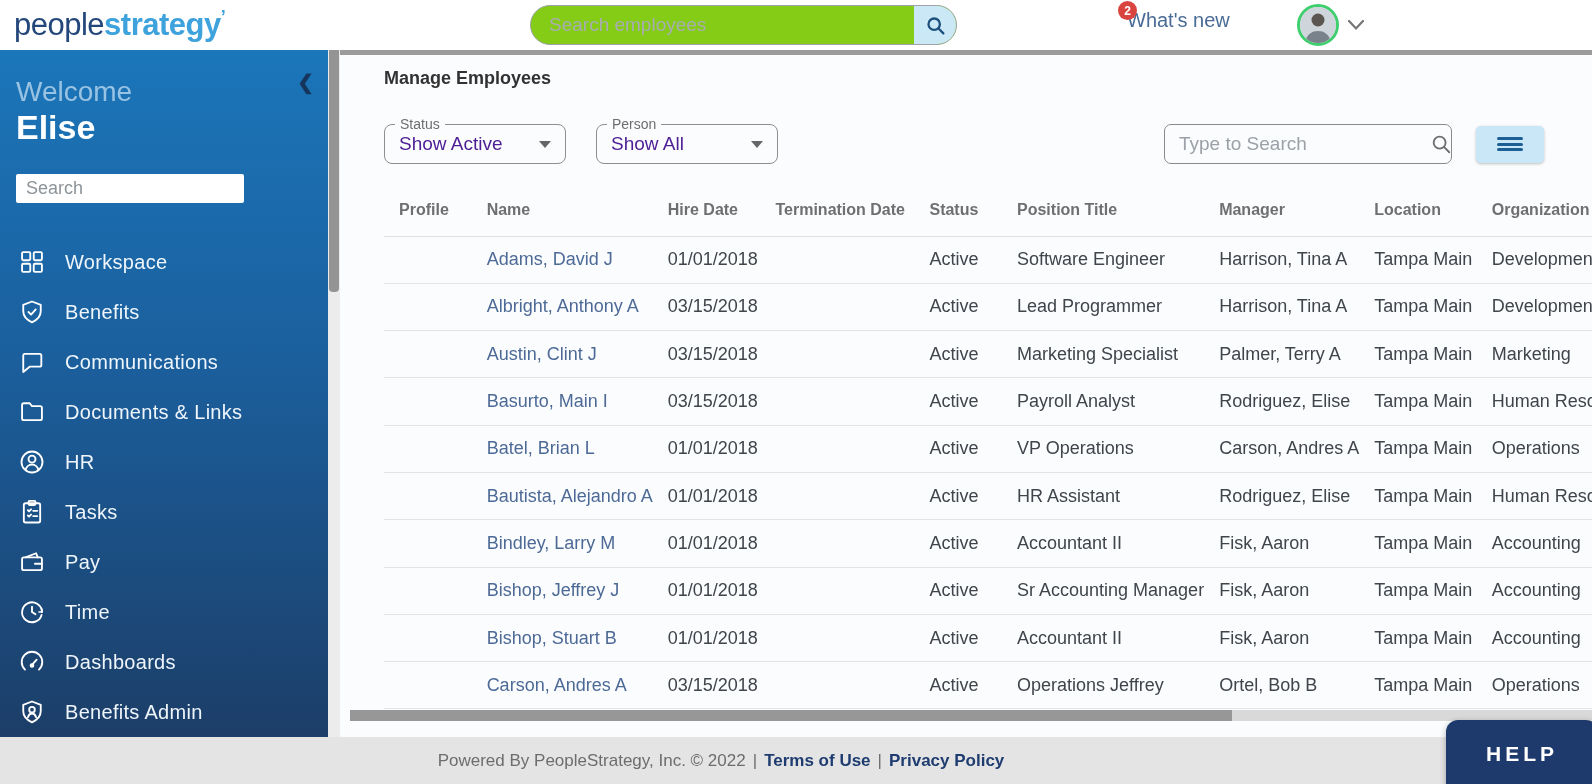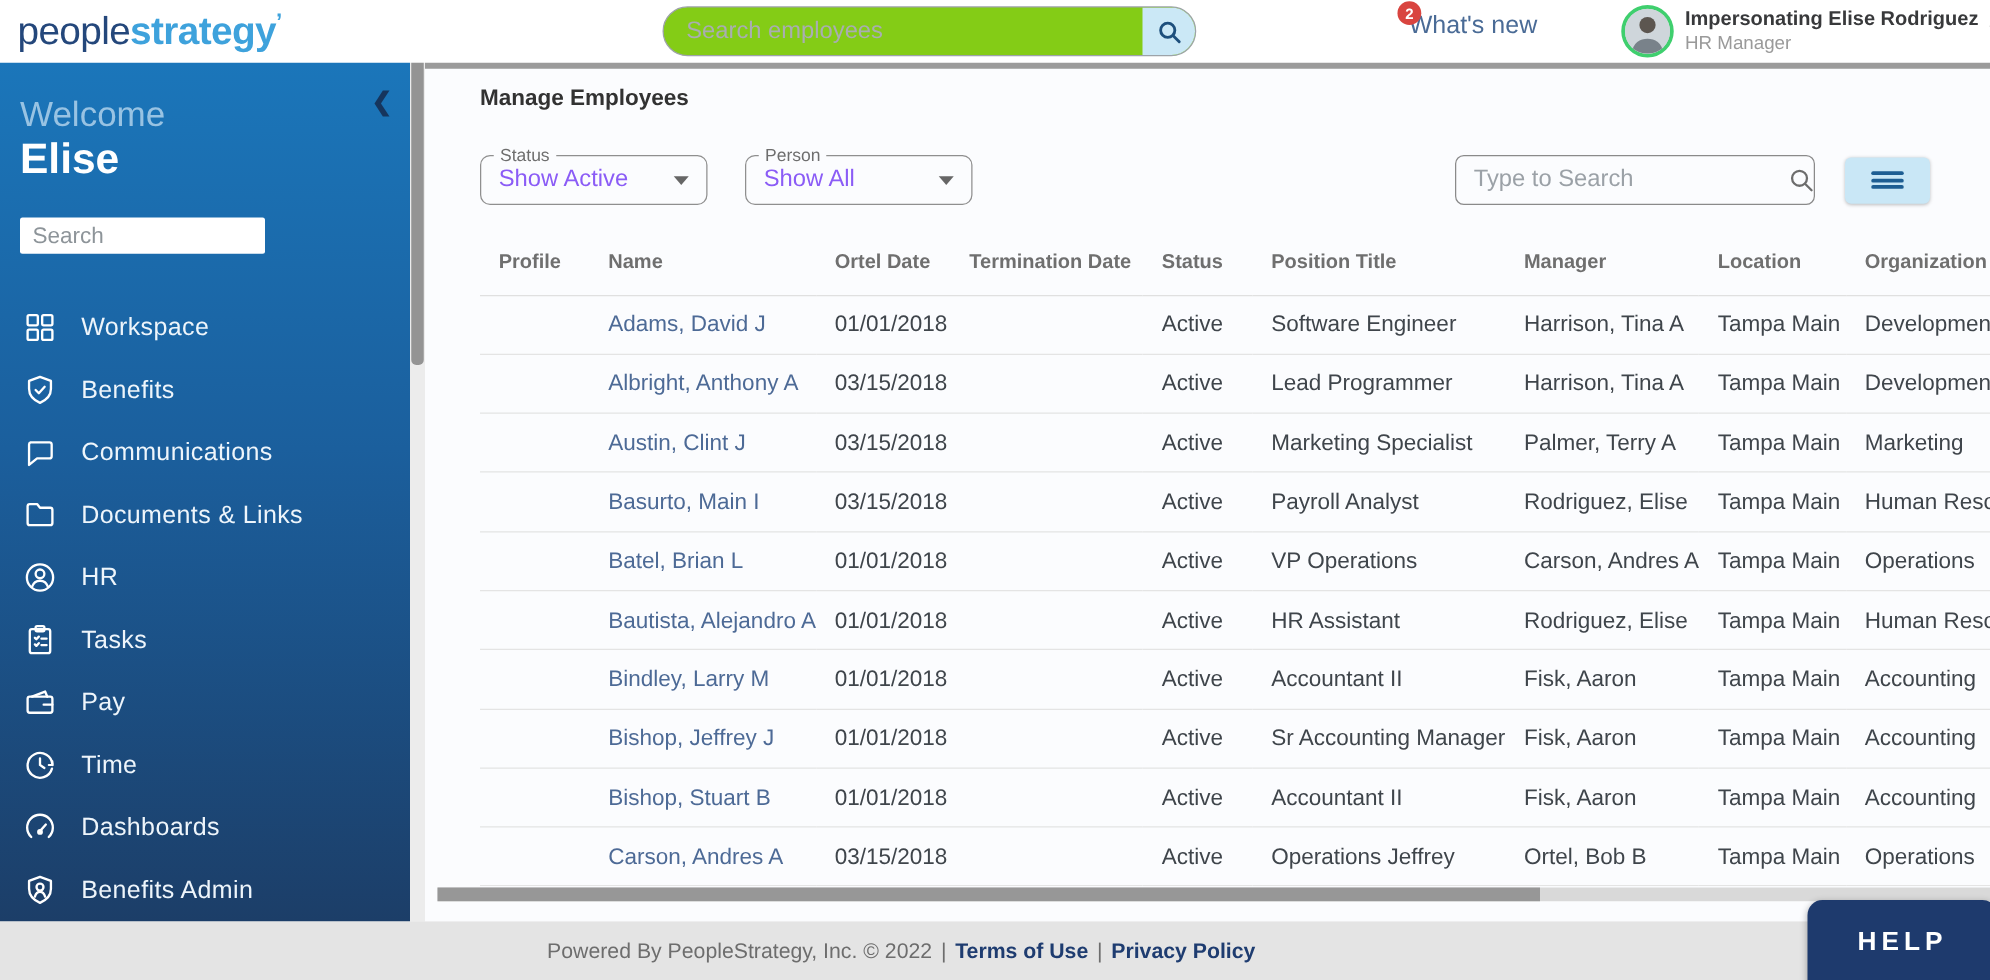--- a/index.html
+++ b/index.html
@@ -37,21 +37,21 @@
   
   .lower { display:flex; height:687px; }
 
   
   .sidebar { width:328px; background:linear-gradient(180deg,#1b76ba 0%,#1b5f9d 45%,#1c3e68 100%);
     position:relative; padding:28px 16px 0 16px; flex:0 0 auto; }
   .collapse-btn { position:absolute; right:14px; top:22px; color:#16355d; font-size:20px;
     font-weight:700; cursor:pointer; line-height:1; }
   .welcome-line1 { font-size:28px; font-weight:300; color:rgba(195,222,241,.75); line-height:1; }
   .welcome-line2 { font-size:34px; font-weight:600; color:#fff; line-height:1.1; margin-top:3px; }
-  .side-search { margin-top:28px; width:196px; height:29px; border:none; outline:none;
+  .side-search { margin-top:28px; width:228px; height:29px; border:none; outline:none;
     padding:0 10px; font-size:18px; color:#333; border-radius:2px; font-family:inherit; }
   .side-search::placeholder { color:#8d9499; }
   .side-nav { margin-top:44px; }
   .nav-item { display:flex; align-items:center; height:30px; margin-bottom:20px; cursor:pointer; }
   .nav-item .nicon { width:32px; display:flex; align-items:center; justify-content:center; flex:0 0 auto; }
   .nav-item .nlabel { margin-left:17px; font-size:20px; font-weight:400; color:#eef5fb; letter-spacing:.3px; }
 
   
   .vstrip { width:12px; background:#ececec; position:relative; flex:0 0 auto; }
   .vthumb { position:absolute; left:1px; top:0; width:10px; height:242px; background:#949494; border-radius:0 0 4px 4px; }
@@ -59,21 +59,21 @@
   
   .main { flex:1; background:#fbfcfe; border-top:5px solid #9b9b9b; position:relative; overflow:hidden;padding-left:34px; }
   .page-title { margin:13px 48px 0 10px; font-size:18px; font-weight:700; color:#323232; }
 
   .filter-row { display:flex; align-items:flex-start; margin:35px 48px 0 10px; }
   .sel { position:relative; width:182px; height:40px; border:1px solid #8f8f8f; border-radius:8px;
     display:flex; align-items:center; padding:0 14px; cursor:pointer; background:transparent; }
   .sel + .sel { margin-left:30px; }
   .sel .flabel { position:absolute; top:-9px; left:10px; background:#fbfcfe; padding:0 5px;
     font-size:14px; color:#6e6e6e; }
-  .sel .sval { font-size:19px; color:#8b5cf6; }
+  .sel .sval { font-size:19px; color:#4c1d95; }
   .sel .caret { margin-left:auto; width:0; height:0; border-left:6px solid transparent;
     border-right:6px solid transparent; border-top:7px solid #666; }
   .fr-right { margin-left:auto; display:flex; align-items:center; }
   .grid-search { position:relative; width:288px; height:40px; border:1px solid #8a8a8a; border-radius:7px;
     background:transparent; display:flex; align-items:center; }
   .grid-search input { flex:1; border:none; outline:none; background:transparent; font-size:19px;
     color:#444; padding:0 6px 0 14px; font-family:inherit; }
   .grid-search input::placeholder { color:#9ba1a7; }
   .gs-icon { margin-right:12px; display:flex; }
   .menu-btn { margin-left:24px; width:68px; height:37px; background:#c9e7f6; border:none; border-radius:5px;
@@ -131,24 +131,20 @@
     <span>What's new</span>
   </div>
 
   <div class="userbox">
     <span class="avatar">
       <svg width="36" height="36" viewBox="0 0 36 36">
           <rect width="36" height="36" fill="#cfd6db"></rect>
           <circle cx="18" cy="13" r="6.5" fill="#5c5650"></circle>
           <path d="M5 36c1.5-9 7-12 13-12s11.5 3 13 12z" fill="#79828a"></path>
         </svg>
-    </span>
-    <span class="user-meta">
-      <div class="user-name">Impersonating Elise Rodriguez</div>
-      <div class="user-role">HR Manager</div>
     </span>
     <span class="user-caret">
       <svg width="18" height="12" viewBox="0 0 18 12" fill="none" stroke="#757575" stroke-width="2.2" stroke-linecap="round">
           <polyline points="2,2 9,9.5 16,2"></polyline>
         </svg>
     </span>
   </div>
 </div>
 
 <div class="lower">
@@ -296,21 +292,21 @@
         </button>
       </div>
     </div>
 
     <div class="table-wrap">
       <table class="emp">
         <thead>
           <tr>
             <th class="c-profile">Profile</th>
             <th class="c-name">Name</th>
-            <th class="c-hire">Ortel Date</th>
+            <th class="c-hire">Hire Date</th>
             <th class="c-term">Termination Date</th>
             <th class="c-status">Status</th>
             <th class="c-pos">Position Title</th>
             <th class="c-mgr">Manager</th>
             <th class="c-loc">Location</th>
             <th class="c-org">Organization</th>
           </tr>
         </thead>
         <tbody>
             <tr>

